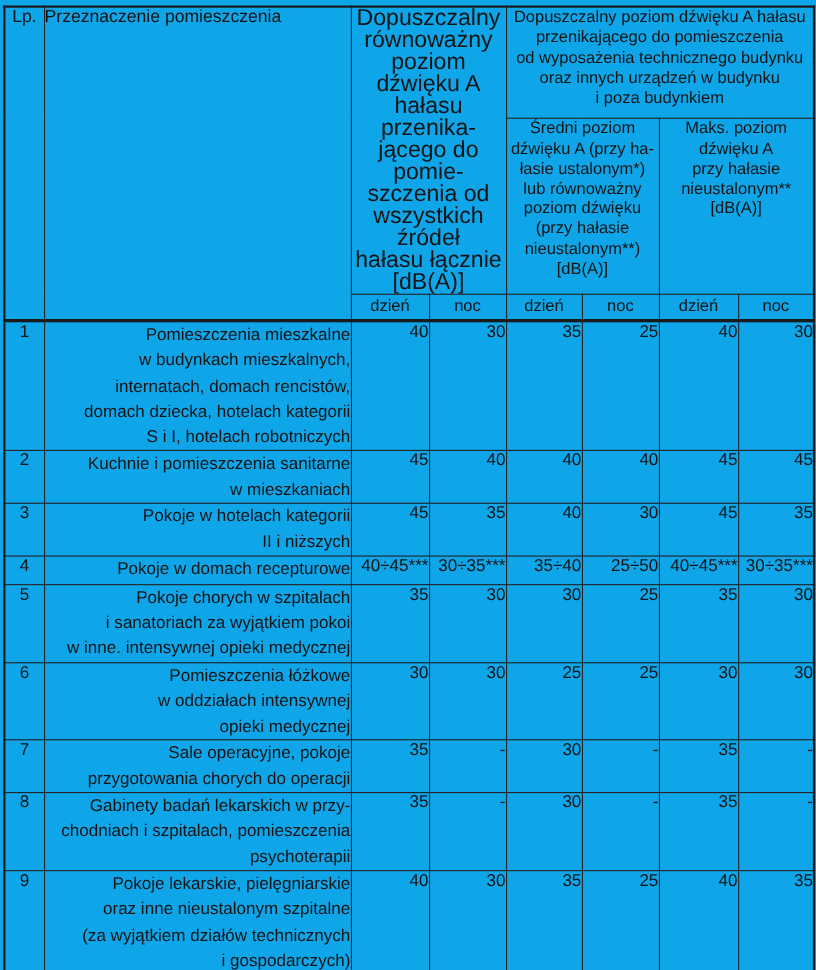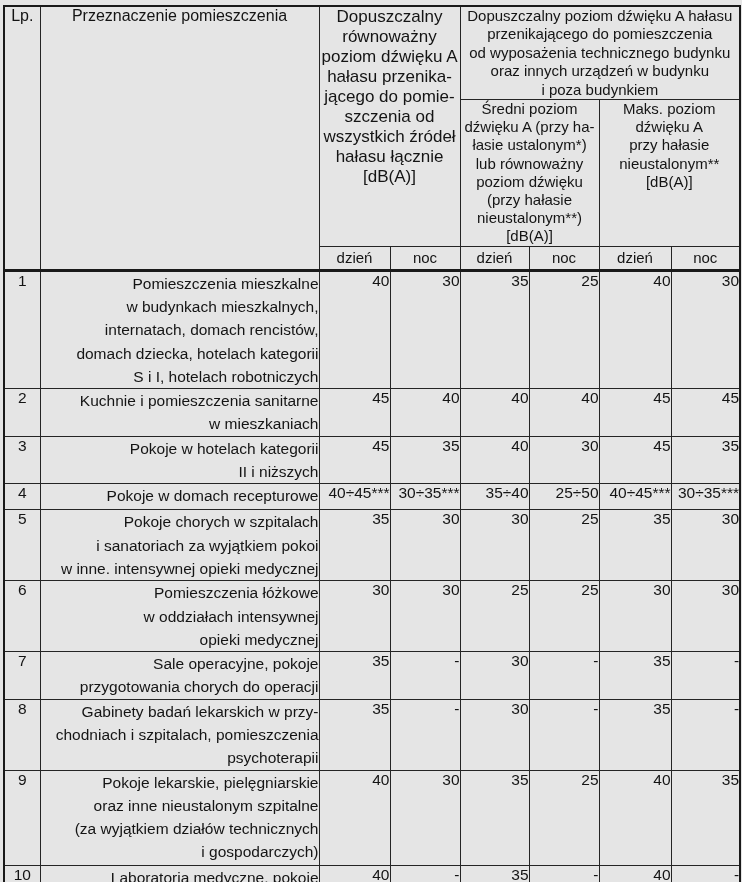--- a/index.html
+++ b/index.html
@@ -7,21 +7,21 @@
     padding: 0;
     background: #ffffff;
     font-family: "Liberation Sans", sans-serif;
     color: #141414;
   }
   .page {
     width: 742px;
     height: 882px;
     box-sizing: border-box;
     padding: 5px 2px 0 3px;
-    background: #e5e5e5;
+    background: #0ea5e9;
     overflow: hidden;
   }
   table.noise-table {
     border-collapse: collapse;
     table-layout: fixed;
     width: 737px;
     border: 2px solid #1a1a1a;
   }
   .noise-table th,
   .noise-table td {
@@ -36,27 +36,27 @@
 
   .pre { white-space: pre-line; }
 
   
   .h-lp {
     text-align: center;
     font-size: 16px;
     padding-top: 4px;
   }
   .h-room {
-    text-align: center;
+    text-align: left;
     font-size: 16px;
     padding-top: 4px;
   }
   .h-col3 {
     text-align: center;
-    font-size: 17px;
+    font-size: 21px;
     line-height: 20px;
     padding-top: 6px;
   }
   .h-equip {
     text-align: center;
     font-size: 15px;
     line-height: 18.4px;
     padding-top: 3px;
   }
   .h-sub {

